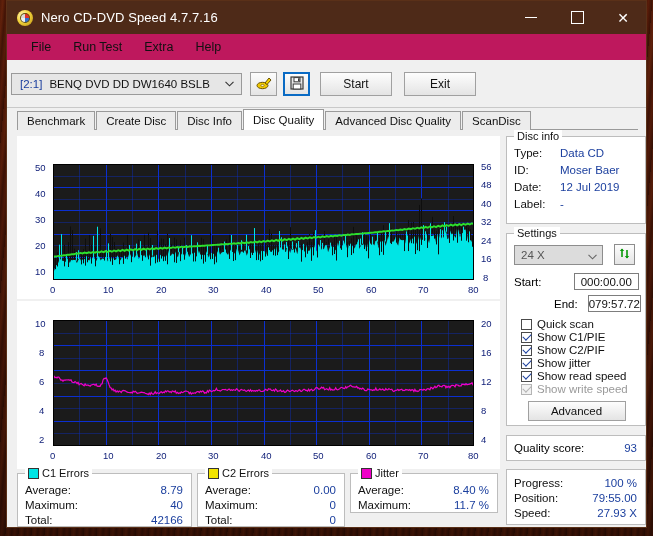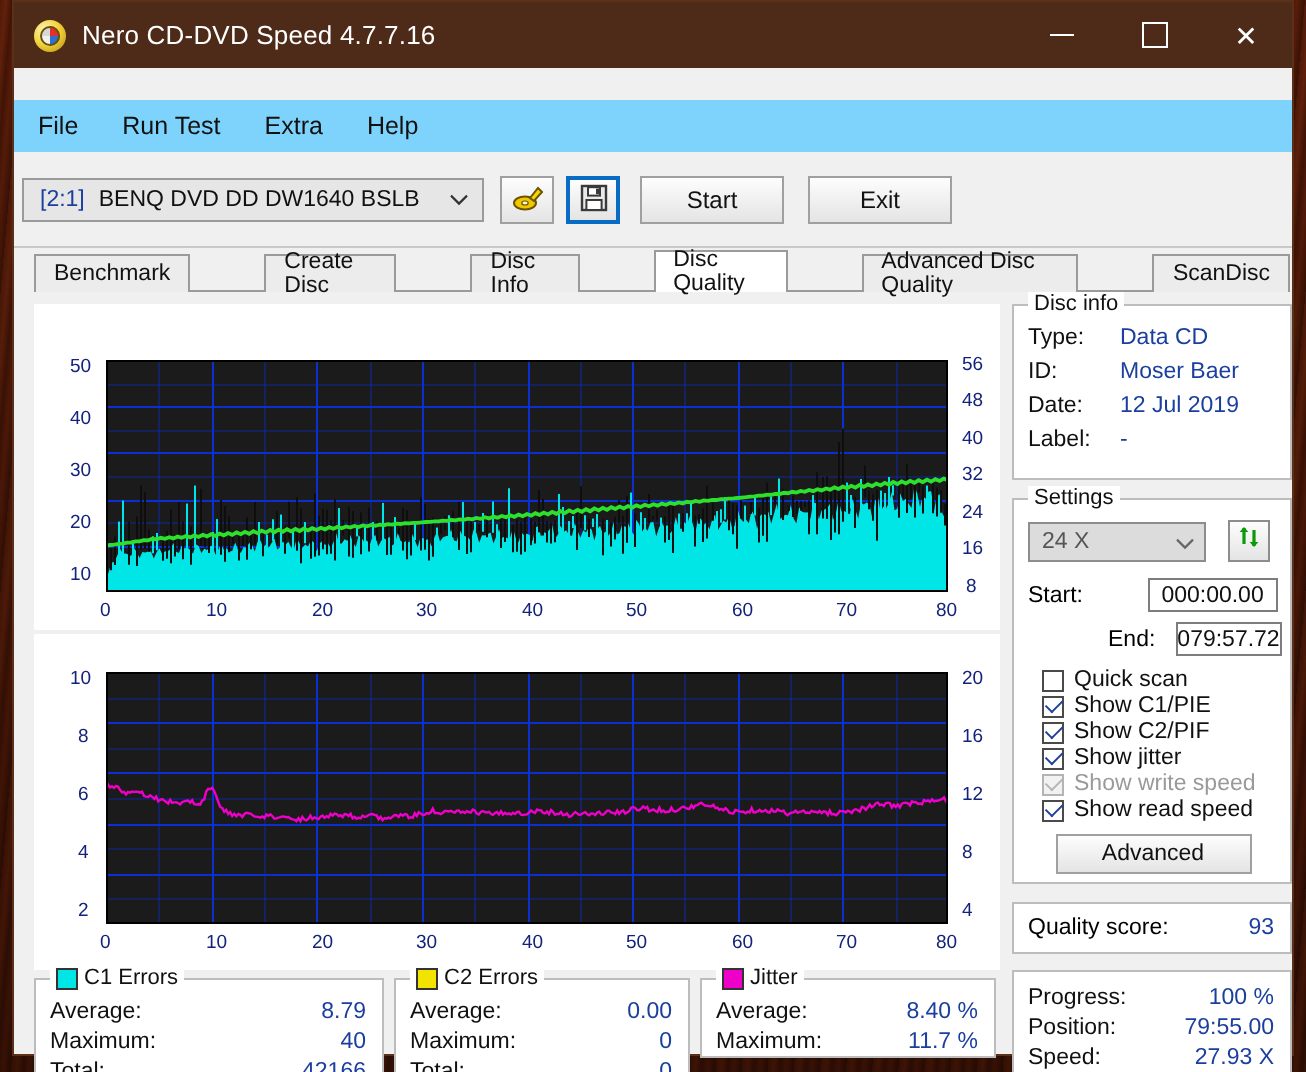--- a/index.html
+++ b/index.html
@@ -40,22 +40,22 @@
   #titlebar .ttl{color:#ffffff;font-size:13px;letter-spacing:.1px;}
   #winbtns{margin-left:auto;display:flex;height:33px;}
   #winbtns div{
     width:46px;height:33px;display:flex;align-items:center;justify-content:center;
     color:#fff;font-size:14px;line-height:1;
   }
   #winbtns .sq{width:11px;height:11px;border:1px solid #fff;}
   #winbtns .mn{width:12px;height:1px;background:#fff;}
   
   #menubar{
-    height:26px;background:#7dd3fc;display:flex;align-items:center;
-    border-bottom:1px solid #f0f0f0;flex:0 0 auto;padding-left:12px;margin-top:16px;
+    height:26px;background:#be185d;display:flex;align-items:center;
+    border-bottom:1px solid #f0f0f0;flex:0 0 auto;padding-left:24px;
   }
   #menubar span{font-size:12.5px;color:#111;margin-right:22px;}
   
   #toolbar{
     height:46px;background:#f0f0f0;display:flex;align-items:center;flex:0 0 auto;
     border-bottom:1px solid #c9c9c9;
   }
   #logo{width:150px;margin-left:14px;flex:0 0 auto;text-align:center;}
   #logo .l1{font-size:23px;font-weight:bold;letter-spacing:-1.2px;line-height:18px;
      font-family:"DejaVu Sans",sans-serif;color:#141414;}
@@ -74,21 +74,21 @@
     display:flex;align-items:center;justify-content:center;font-size:12px;color:#111;
     box-sizing:border-box;flex:0 0 auto;
   }
   #ejectbtn{width:27px;margin-left:8px;}
   #savebtn{width:27px;margin-left:6px;border:2px solid #0a6bc4;}
   #startbtn{width:72px;margin-left:10px;}
   #exitbtn{width:72px;margin-left:12px;}
   
   #tabstrip{
     height:22px;background:#f0f0f0;display:flex;align-items:flex-end;flex:0 0 auto;
-    padding-left:10px;position:relative;gap:36px;
+    padding-left:10px;position:relative;
   }
   #tabstrip:after{content:"";position:absolute;left:10px;right:8px;bottom:0;height:1px;background:#9a9a9a;}
   .tab{
     height:19px;padding:0 9px;font-size:11.5px;color:#111;display:flex;align-items:center;
     border:1px solid #9a9a9a;border-bottom:none;background:#ececec;margin-right:1px;
     box-sizing:border-box;position:relative;z-index:1;
   }
   .tab.active{background:#ffffff;height:21px;z-index:3;}
   
   #content{flex:1 1 auto;display:flex;padding:6px 8px 6px 10px;box-sizing:border-box;}
@@ -699,27 +699,27 @@
             <span>Show C1/PIE</span>
           </div>
           <div class="chk">
             <span class="box on"></span>
             <span>Show C2/PIF</span>
           </div>
           <div class="chk">
             <span class="box on"></span>
             <span>Show jitter</span>
           </div>
+          <div class="chk">
+            <span class="box on"></span>
+            <span>Show read speed</span>
+          </div>
           <div class="chk dis">
             <span class="box dis"></span>
             <span>Show write speed</span>
-          </div>
-          <div class="chk">
-            <span class="box on"></span>
-            <span>Show read speed</span>
           </div>
 
           <div style="display:flex;justify-content:center;margin-top:6px;">
             <div class="tbtn" style="width:98px;height:20px;font-size:11.5px;">Advanced</div>
           </div>
         </div>
       </div>
 
       <div class="gbox" style="height:26px;margin-top:9px;display:flex;align-items:center;padding:0 8px 0 7px;">
         <span style="font-size:11.5px;">Quality score:</span>

